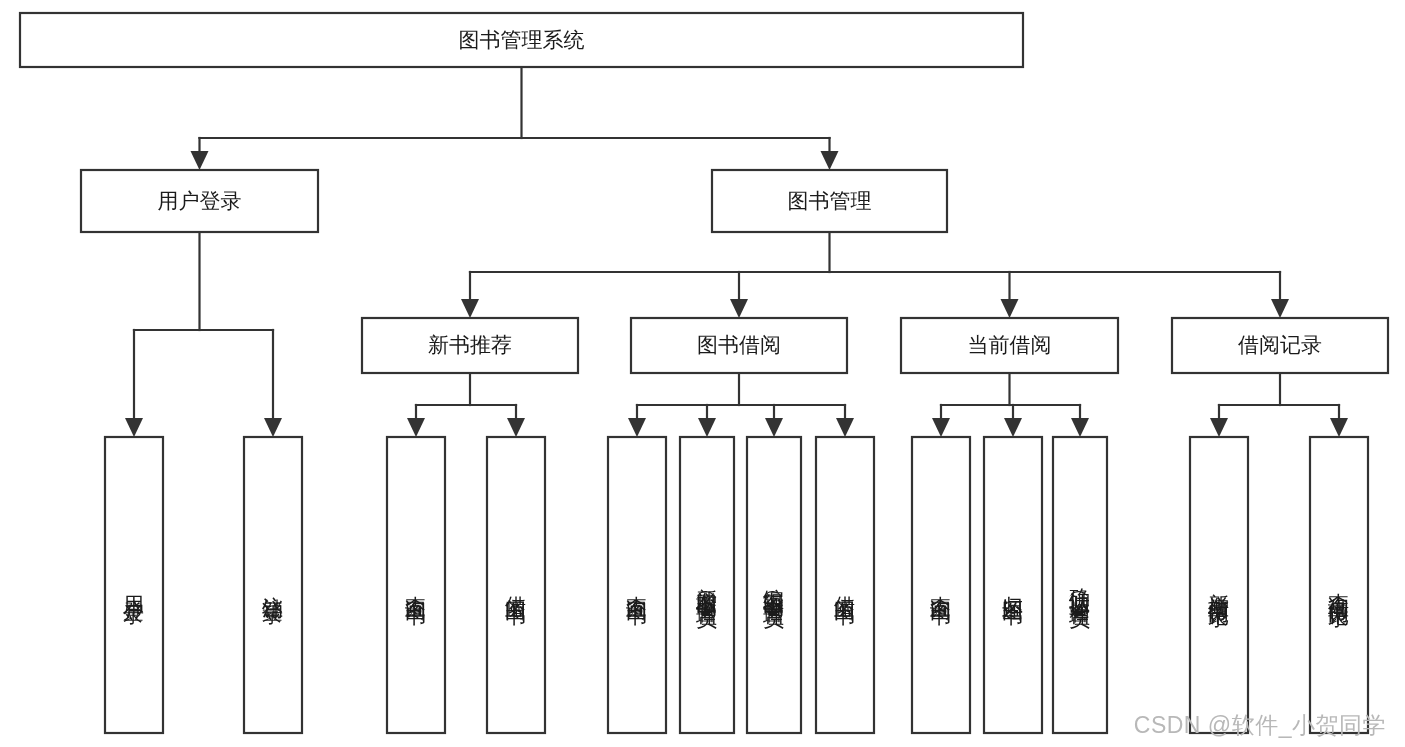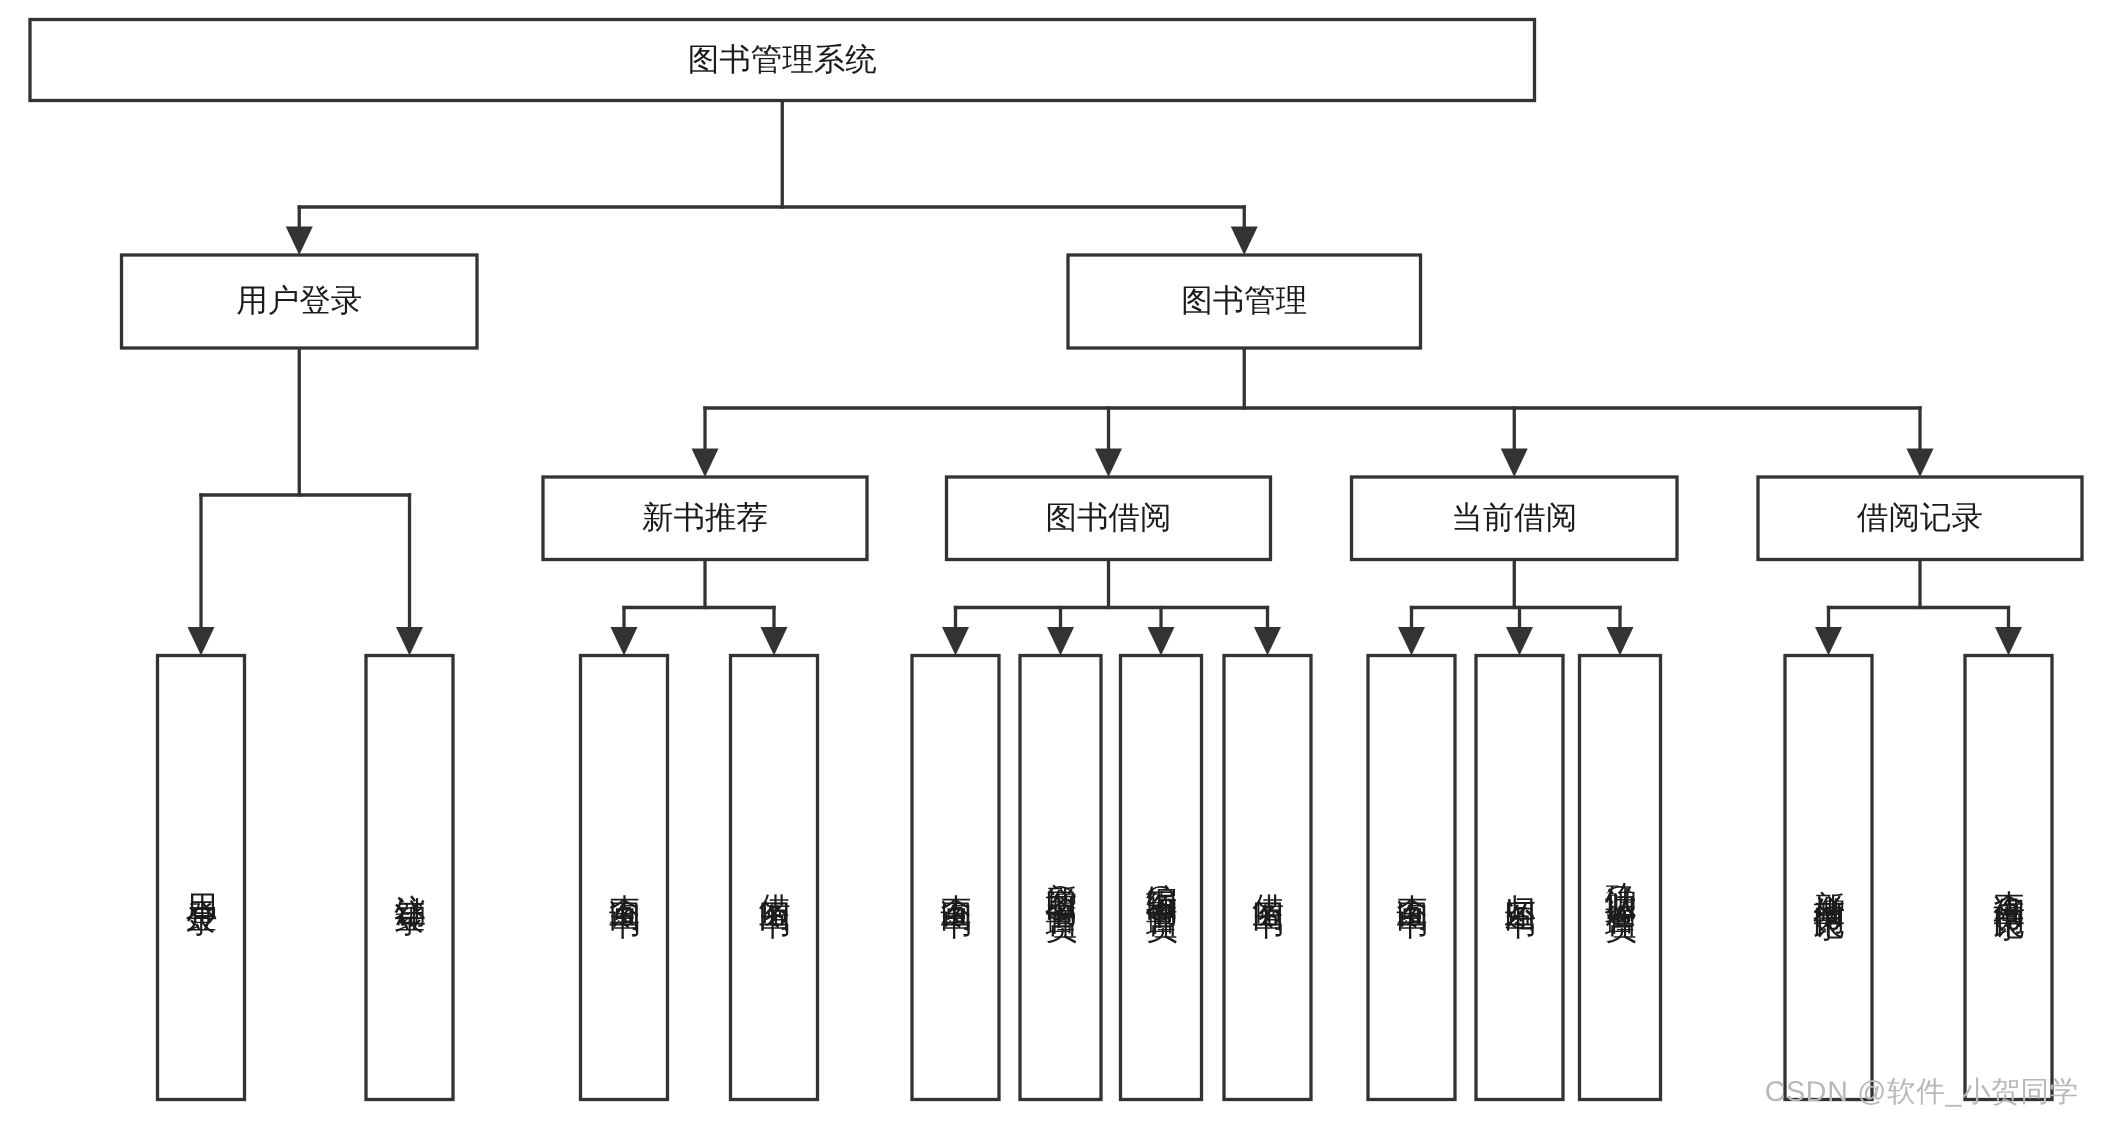--- a/index.html
+++ b/index.html
@@ -52,21 +52,21 @@
     writing-mode: vertical-rl;
     text-orientation: upright;
     letter-spacing: 3px;
     dominant-baseline: central;
   }
   .watermark {
     position: absolute;
     right: 16px;
     bottom: 6px;
     font-family: "Liberation Sans", "DejaVu Sans", sans-serif;
-    font-size: 19px;
+    font-size: 23px;
     color: #b8b8b8;
     white-space: nowrap;
     letter-spacing: 0.5px;
   }
 </style>
 </head>
 <body>
 
 <div id="canvas">
 

